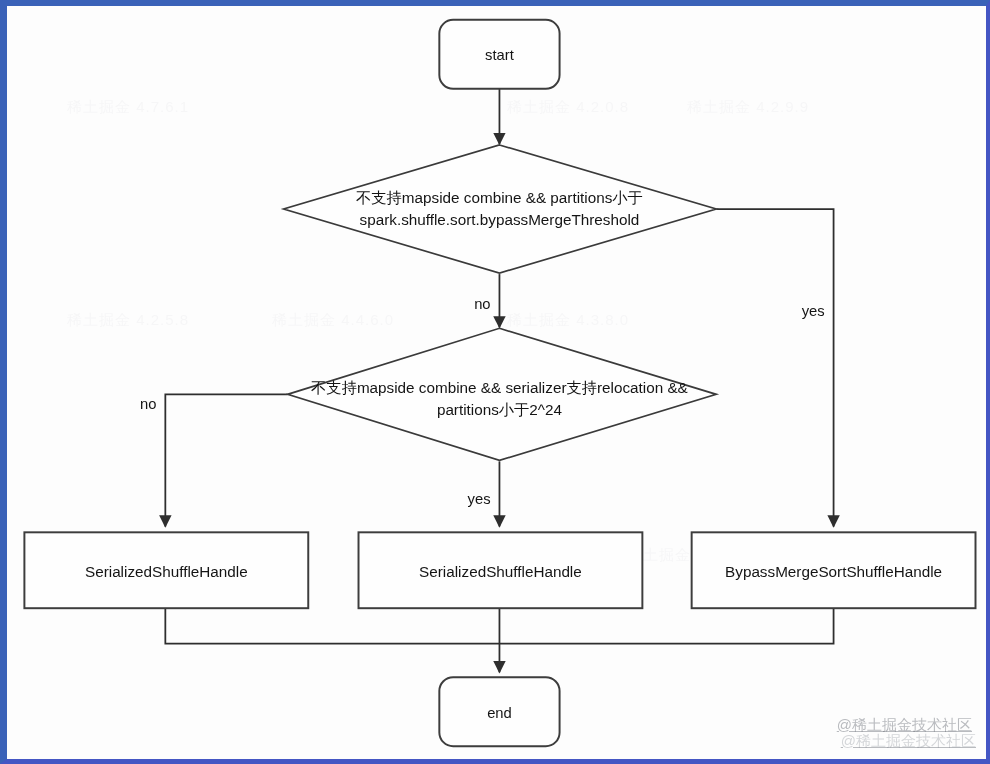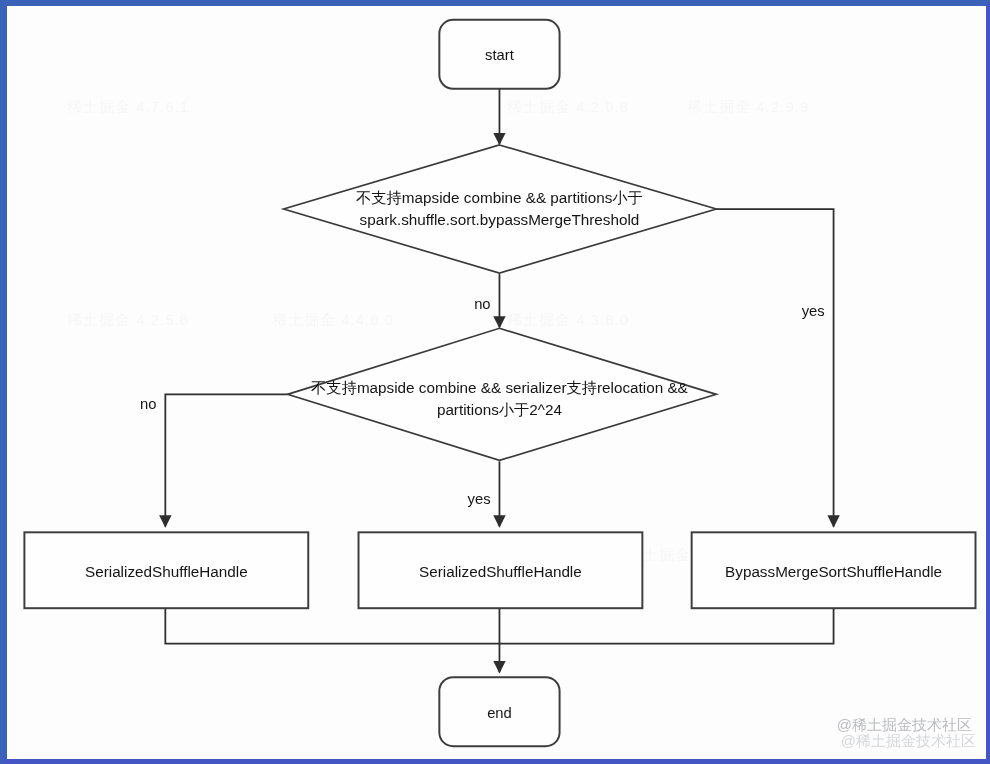--- a/index.html
+++ b/index.html
@@ -41,20 +41,21 @@
   .wm-corner {
     position: absolute;
     right: 14px;
     bottom: 6px;
     text-align: left;
     color: rgba(90, 95, 105, 0.42);
     font-size: 15px;
     line-height: 19px;
     white-space: nowrap;
     user-select: none;
+    text-decoration: underline;
   }
   .wm-corner .l2 {
     color: rgba(120, 125, 135, 0.30);
     position: relative;
     top: -3px;
     left: 4px;
   }
   svg text {
     font-family: "Liberation Sans", "DejaVu Sans", sans-serif;
     fill: #141414;

